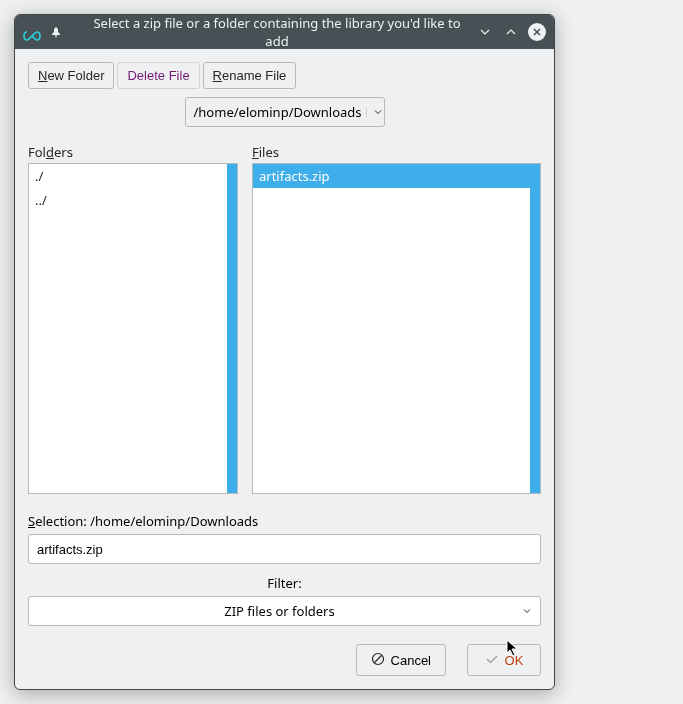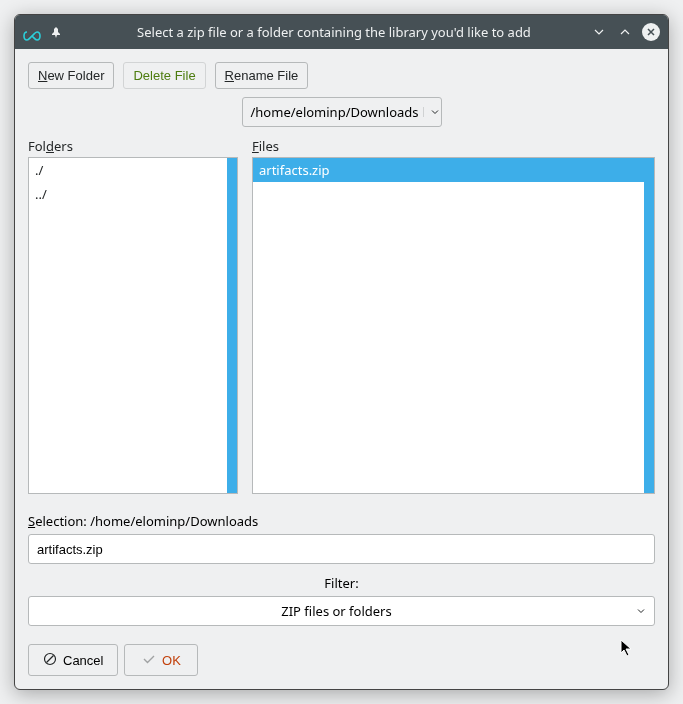--- a/index.html
+++ b/index.html
@@ -14,21 +14,21 @@
       background: #eff0f1;
       width: 683px;
       height: 704px;
       position: relative;
     }
     
     .window {
       position: absolute;
       left: 14px;
       top: 14px;
-      width: 655px;
+      width: 541px;
       height: 676px;
       border-radius: 6px;
       overflow: hidden;
       box-shadow: 0 4px 20px rgba(0,0,0,0.3);
       background: #eff0f1;
       border: 1px solid #444;
     }
     
     .titlebar {
       height: 34px;
@@ -94,36 +94,36 @@
     
     .content {
       padding: 13px;
       height: calc(100% - 34px);
       display: flex;
       flex-direction: column;
     }
     
     .toolbar {
       display: flex;
-      gap: 9px;
+      gap: 3px;
       margin-bottom: 8px;
     }
     
     .toolbar-btn {
       padding: 5px 9px;
       background: #eff0f1;
       border: 1px solid #b6b9ba;
       border-radius: 3px;
       font-size: 13px;
       cursor: pointer;
       color: #232627;
     }
     
     .toolbar-btn:disabled {
-      color: #4d7c0f;
+      color: #701a75;
       border-color: #d2d4d5;
     }
     
     .toolbar-btn .underline {
       text-decoration: underline;
     }
     
     .path-row {
       display: flex;
       justify-content: center;
@@ -173,20 +173,21 @@
     }
     
     .pane-files {
       flex: 1;
     }
     
     .pane-label {
       font-size: 13px;
       margin-bottom: 2px;
       color: #232627;
+      margin-top: 6px;
     }
     
     .pane-label .underline {
       text-decoration: underline;
     }
     
     .listbox {
       flex: 1;
       border: 1px solid #b6b9ba;
       background: #fff;
@@ -258,21 +259,22 @@
       padding: 0 8px;
       background: #fff;
     }
     
     .filter-text {
       flex: 1;
     }
     
     .dialog-buttons {
       display: flex;
-      gap: 6px;
+      justify-content: flex-end;
+      gap: 21px;
       margin-top: 18px;
     }
     
     .dialog-btn {
       height: 32px;
       padding: 0 14px;
       border: 1px solid #b6b9ba;
       border-radius: 3px;
       background: #eff0f1;
       display: flex;

